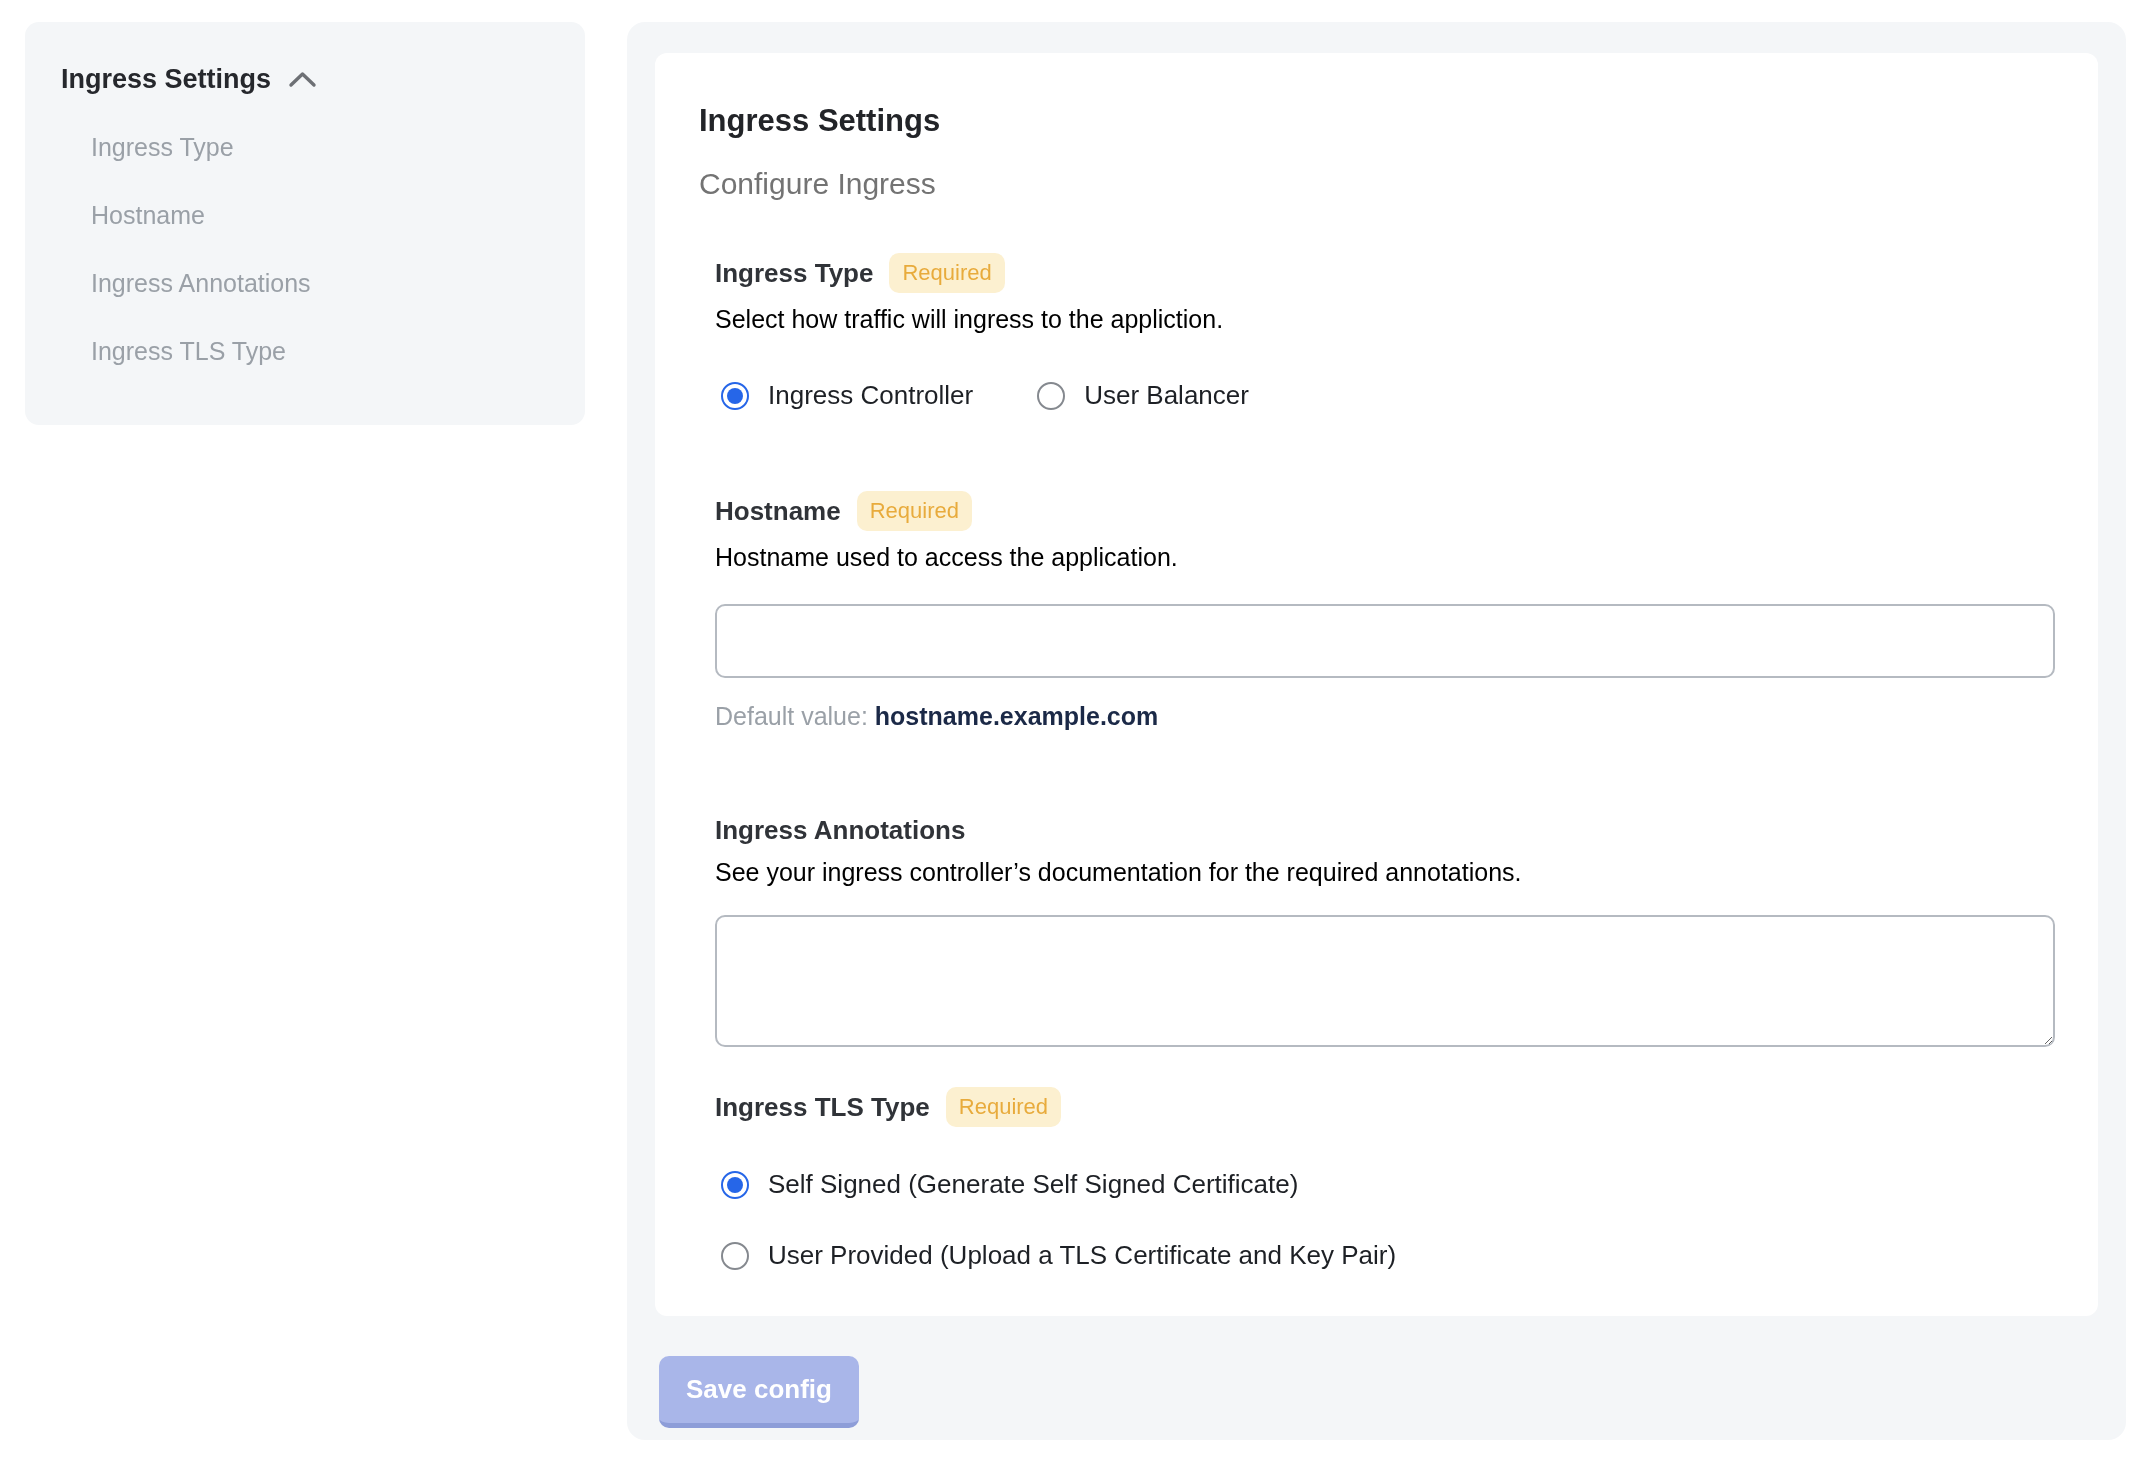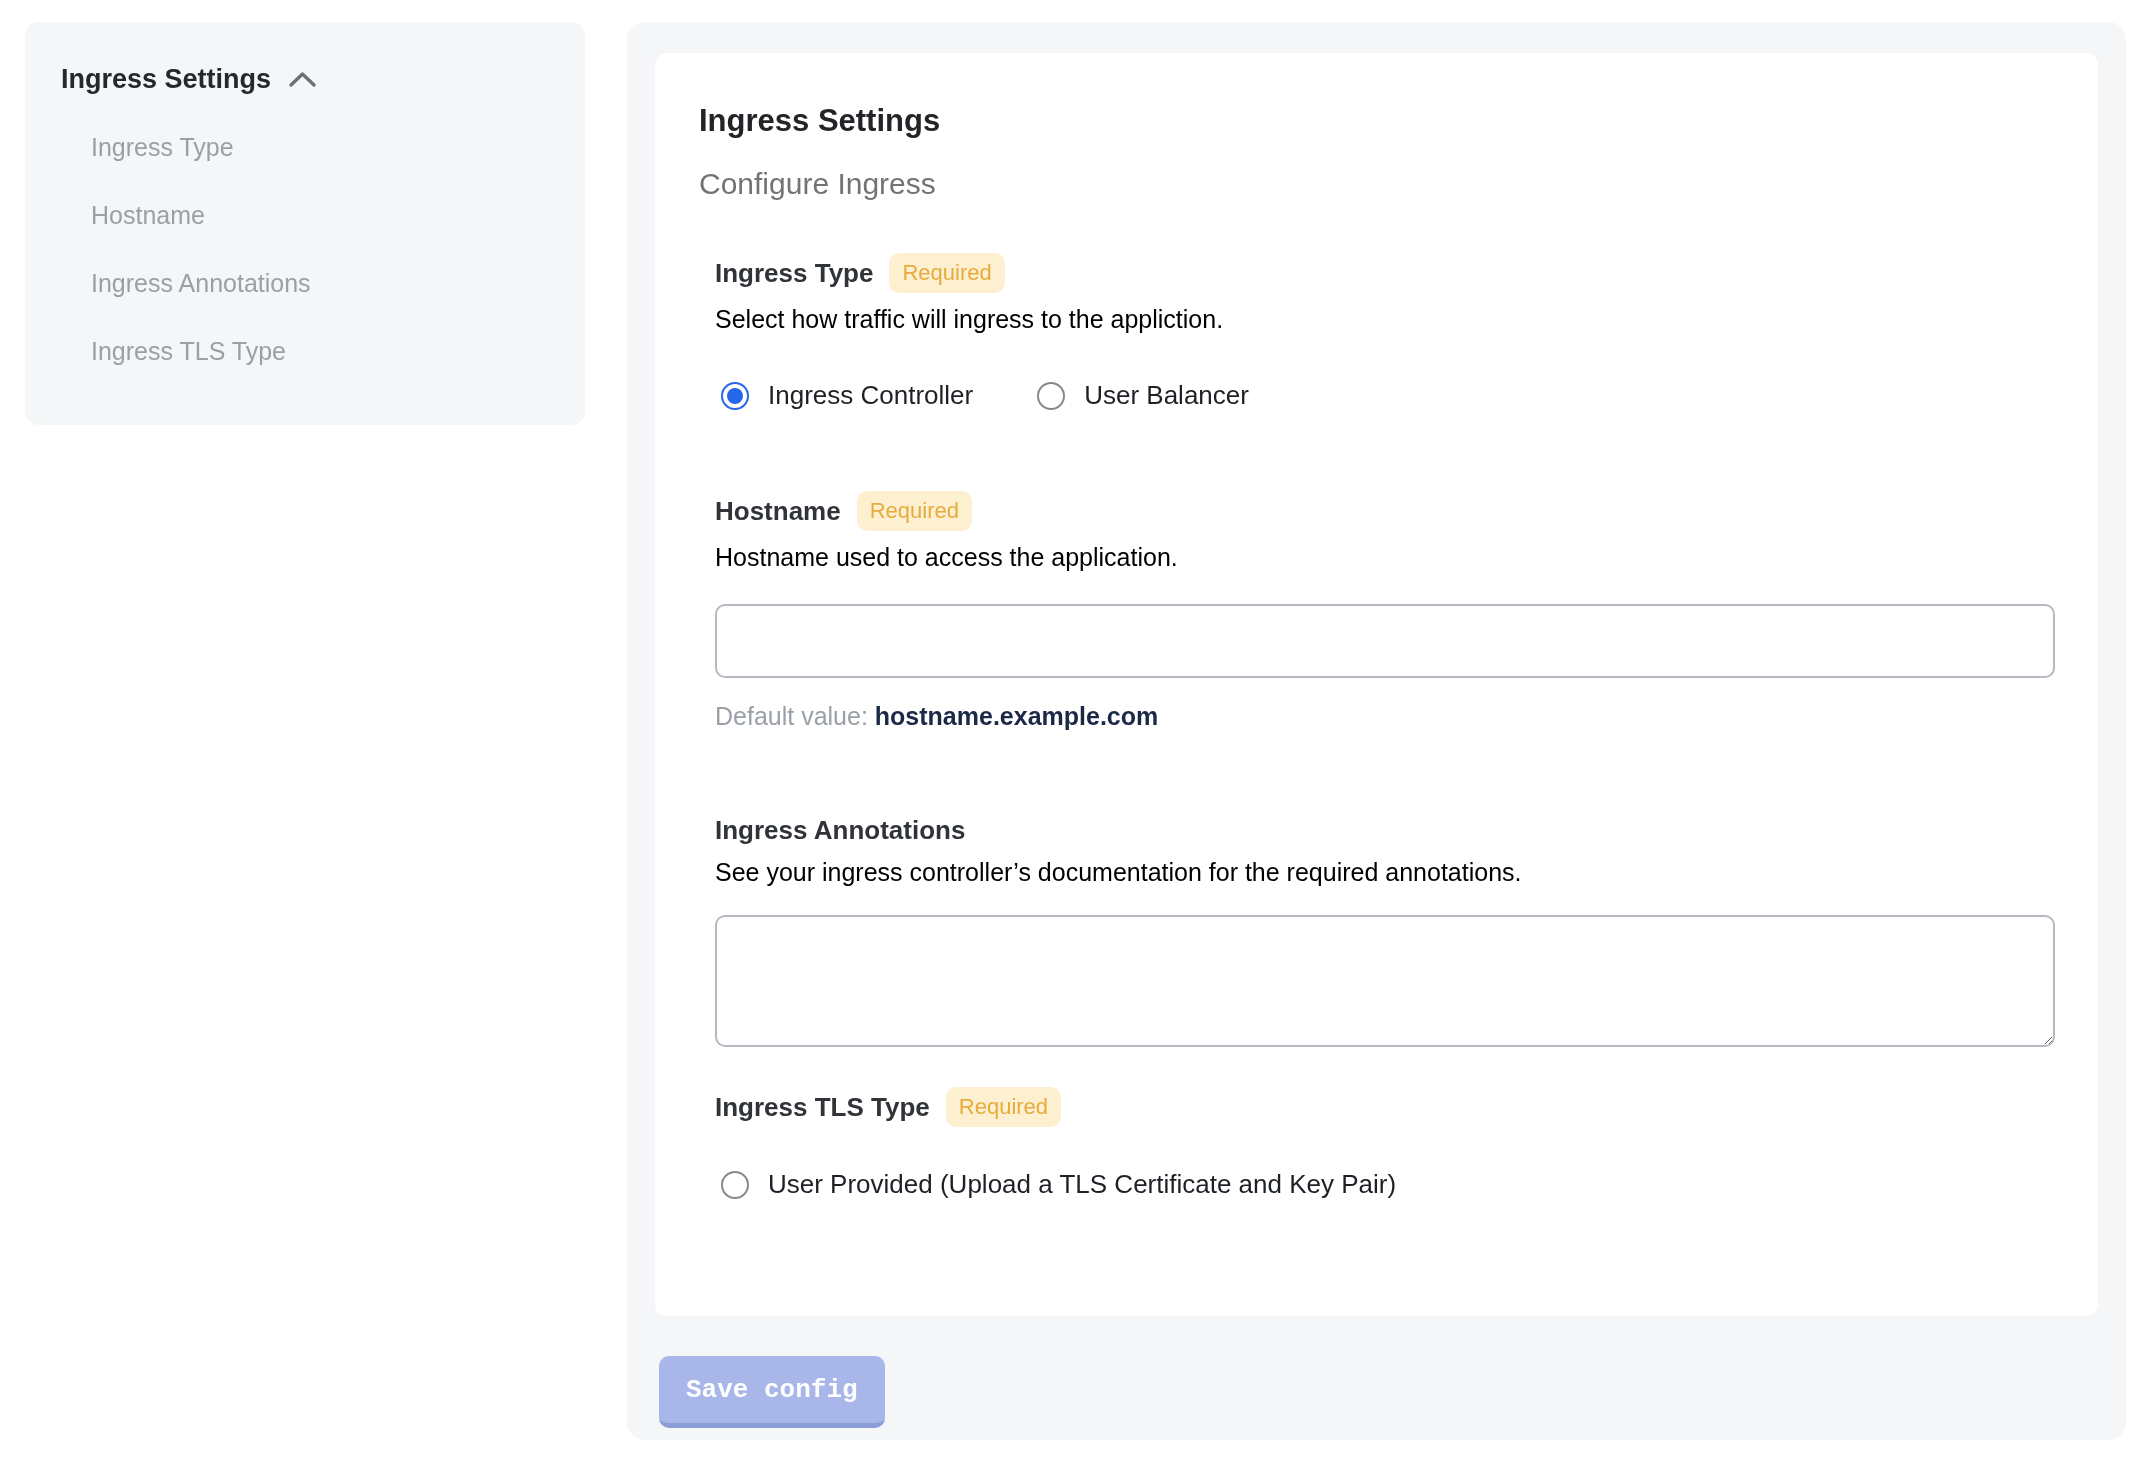--- a/index.html
+++ b/index.html
@@ -92,21 +92,21 @@
 
   .sec-tls { margin-top:40px; }
   .tls-options {
     margin-top:42px; margin-left:6px;
     display:flex; flex-direction:column; gap:40px;
   }
 
   .save-btn {
     margin-top:40px; margin-left:4px;
     background:#a9b6e9; color:#ffffff;
-    font-size:26px; font-weight:700; font-family:Liberation Mono, monospace;
+    font-size:26px; font-weight:700; font-family:Liberation Sans, sans-serif;
     border:none; border-bottom:5px solid #8d9dd8;
     border-radius:10px; height:72px; padding:0 27px;
     cursor:default;
   }
 </style>
 </head>
 <body>
 
 <aside class="sidebar-card">
   <div class="sidebar-header">
@@ -169,20 +169,24 @@
         <textarea class="textarea" style=""></textarea>
       </div>
 
       <div class="sec-tls">
         <div class="label-row">
           <span class="section-label">Ingress TLS Type</span>
           <span class="required-badge">Required</span>
         </div>
         <div class="tls-options">
           <label class="radio-opt">
+            <span class="radio selected"></span>
+            <span>Self Signed (Generate Self Signed Certificate)</span>
+          </label>
+          <label class="radio-opt">
             <span class="radio"></span>
             <span>User Provided (Upload a TLS Certificate and Key Pair)</span>
           </label>
         </div>
       </div>
 
     </div>
   </div>
 
   <button class="save-btn">Save config</button>

